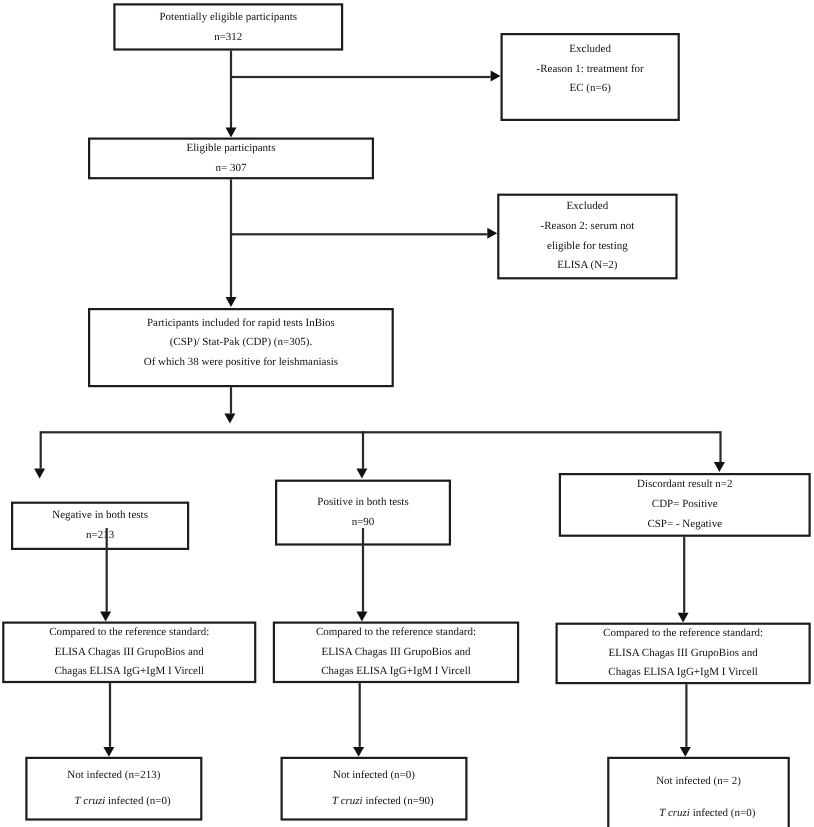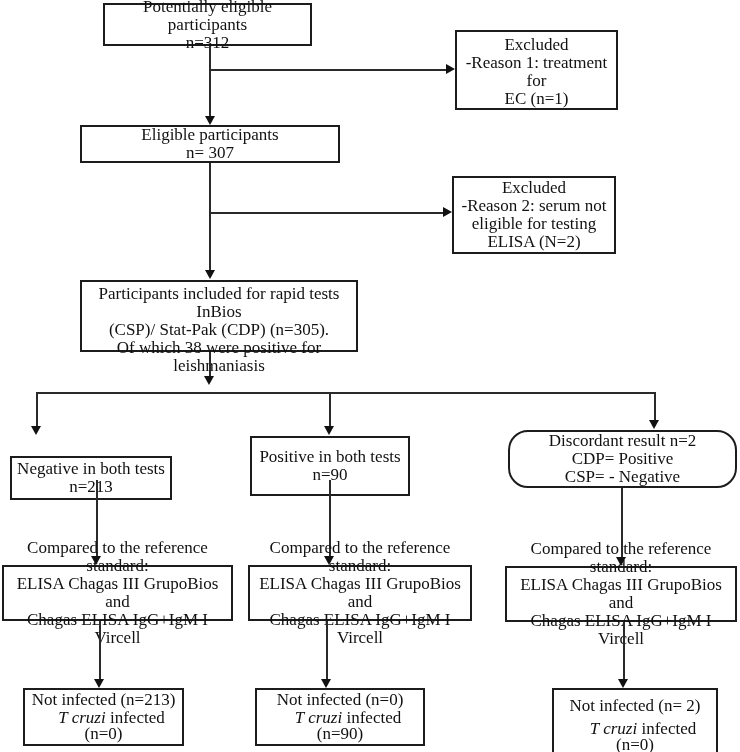--- a/index.html
+++ b/index.html
@@ -14,21 +14,21 @@
   .box{
     position:absolute;
     box-sizing:border-box;
     border:2px solid #1c1c1c;
     background:#ffffff;
     display:flex;
     flex-direction:column;
     align-items:center;
     justify-content:center;
     text-align:center;
-    font-size:17px;
+    font-size:10px;
     line-height:18px;
   }
   .box.top{justify-content:flex-start;padding-top:4px;}
   .box.outcome{justify-content:space-evenly;line-height:16px;}
   .vline{position:absolute;width:1.5px;background:#2a2a2a;}
   .hline{position:absolute;height:1.5px;background:#2a2a2a;}
   .arr-down{position:absolute;width:0;height:0;
     border-left:5px solid transparent;border-right:5px solid transparent;
     border-top:9px solid #111111;}
   .arr-right{position:absolute;width:0;height:0;
@@ -42,21 +42,21 @@
 <div class="canvas">
 
   <div class="box" style="left:103px;top:3px;width:209px;height:43px;">
     <span>Potentially eligible participants</span>
     <span>n=312</span>
   </div>
 
   <div class="box top" style="left:455px;top:30px;width:163px;height:80px;">
     <span>Excluded</span>
     <span>-Reason 1:  treatment for</span>
-    <span>EC (n=1)</span>
+    <span>EC (n=6)</span>
   </div>
 
   <div class="vline" style="left:209px;top:46px;height:72px;"></div>
   <div class="arr-down" style="left:205px;top:116px;"></div>
   <div class="hline" style="left:210px;top:69px;width:236px;"></div>
   <div class="arr-right" style="left:446px;top:64px;"></div>
 
   <div class="box" style="left:80px;top:125px;width:260px;height:38px;">
     <span>Eligible participants</span>
     <span>n= 307</span>
@@ -91,21 +91,21 @@
   <div class="arr-down" style="left:649px;top:420px;"></div>
 
   <div class="box" style="left:10px;top:436px;width:162px;height:44px;margin-top:20px;">
     <span>Negative in both tests</span>
     <span>n=213</span>
   </div>
   <div class="box" style="left:250px;top:436px;width:160px;height:60px;">
     <span>Positive in both tests</span>
     <span>n=90</span>
   </div>
-  <div class="box" style="left:508px;top:430px;width:229px;height:58px;border-radius:20px;">
+  <div class="box" style="left:508px;top:430px;width:229px;height:58px;">
     <span>Discordant result n=2</span>
     <span>CDP= Positive</span>
     <span>CSP= - Negative</span>
   </div>
 
   <div class="vline" style="left:96px;top:480px;height:76px;"></div>
   <div class="arr-down" style="left:91px;top:556px;"></div>
   <div class="vline" style="left:329px;top:480px;height:76px;"></div>
   <div class="arr-down" style="left:324px;top:556px;"></div>
   <div class="vline" style="left:621px;top:488px;height:69px;"></div>

